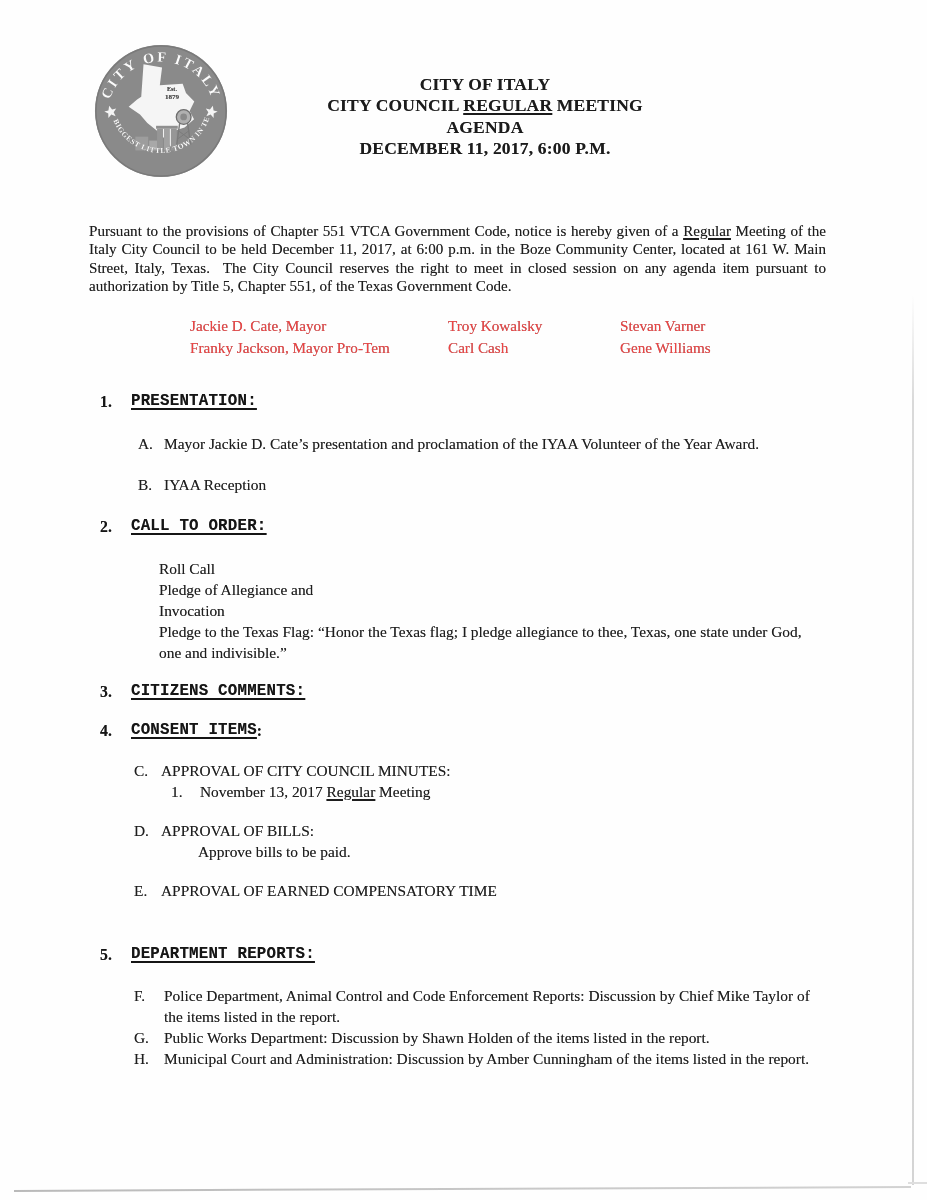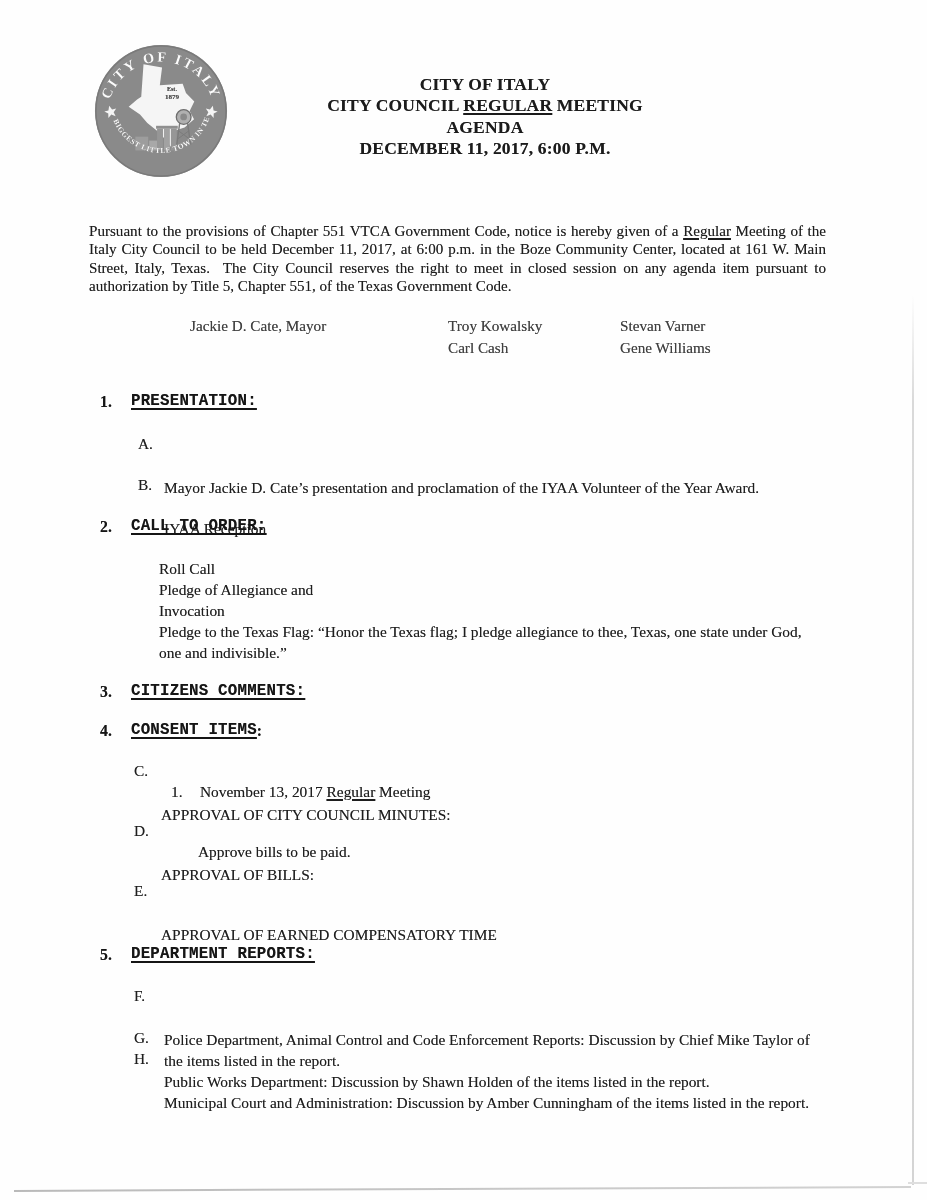--- a/index.html
+++ b/index.html
@@ -19,32 +19,32 @@
   .seal{position:absolute;left:92px;top:40px;width:138px;height:142px;}
 
   .title-block{position:absolute;left:125px;top:74px;width:720px;text-align:center;
     font-weight:bold;font-size:17.5px;line-height:21.4px;color:#1b1b1b;letter-spacing:.2px;}
   .u{text-decoration:underline;text-decoration-thickness:1.5px;text-underline-offset:2px;}
 
   .notice{position:absolute;left:80px;top:213px;width:737px;margin:9px;
     font-size:15.1px;line-height:18.3px;text-align:justify;color:#1e1e1e;}
 
   .officials{position:absolute;left:190px;top:315px;display:flex;
-    font-size:15.2px;line-height:21.5px;color:#404040;}
+    font-size:15.2px;line-height:21.5px;color:#ef4444;}
   .officials .col1{width:258px;}
   .officials .col2{width:172px;}
 
   .section{position:absolute;left:100px;display:flex;font-weight:bold;
     font-size:15.8px;line-height:21px;color:#151515;letter-spacing:.2px;}
   .section .num{width:31px;flex:none;}
   .section .stitle{text-decoration:underline;text-decoration-thickness:1.5px;text-underline-offset:2.5px;font-family:Liberation Mono, monospace;}
 
   .item{position:absolute;display:flex;font-size:15.4px;line-height:21px;color:#1e1e1e;}
   .item .letter{flex:none;}
-  .item .text{flex:1;margin-top:44px;}
+  .item .text{flex:1;}
   .ab{left:138px;width:680px;} .ab .letter{width:26px;}
   .cde{left:134px;width:684px;} .cde .letter{width:27px;}
   .fgh{left:134px;width:684px;} .fgh .letter{width:30px;}
 
   .subitem{position:absolute;left:171px;display:flex;font-size:15.4px;line-height:21px;color:#1e1e1e;}
   .subitem .num{width:29px;flex:none;}
   .plain{position:absolute;font-size:15.4px;line-height:21px;color:#1e1e1e;}
 
   .callblock{position:absolute;left:159px;top:558px;width:666px;
     font-size:15.4px;line-height:21px;color:#1e1e1e;}
@@ -101,20 +101,21 @@
     <div><span>CITY COUNCIL </span><span class="u">REGULAR</span><span> MEETING</span></div>
     <div>AGENDA</div>
     <div>DECEMBER 11, 2017, 6:00 P.M.</div>
   </div>
 
   <p class="notice"><span>Pursuant to the provisions of Chapter 551 VTCA Government Code, notice is hereby given of a </span><span class="u">Regular</span><span> Meeting of the Italy City Council to be held December 11, 2017, at 6:00 p.m. in the Boze Community Center, located at 161 W. Main Street, Italy, Texas.&nbsp; The City Council reserves the right to meet in closed session on any agenda item pursuant to authorization by Title 5, Chapter 551, of the Texas Government Code.</span></p>
 
   <div class="officials">
     <div class="col1">
       <div>Jackie D. Cate, Mayor</div>
+      <div>Franky Jackson, Mayor Pro-Tem</div>
     </div>
     <div class="col2">
       <div>Troy Kowalsky</div>
       <div>Carl Cash</div>
     </div>
     <div class="col3">
       <div>Stevan Varner</div>
       <div>Gene Williams</div>
     </div>
   </div>

